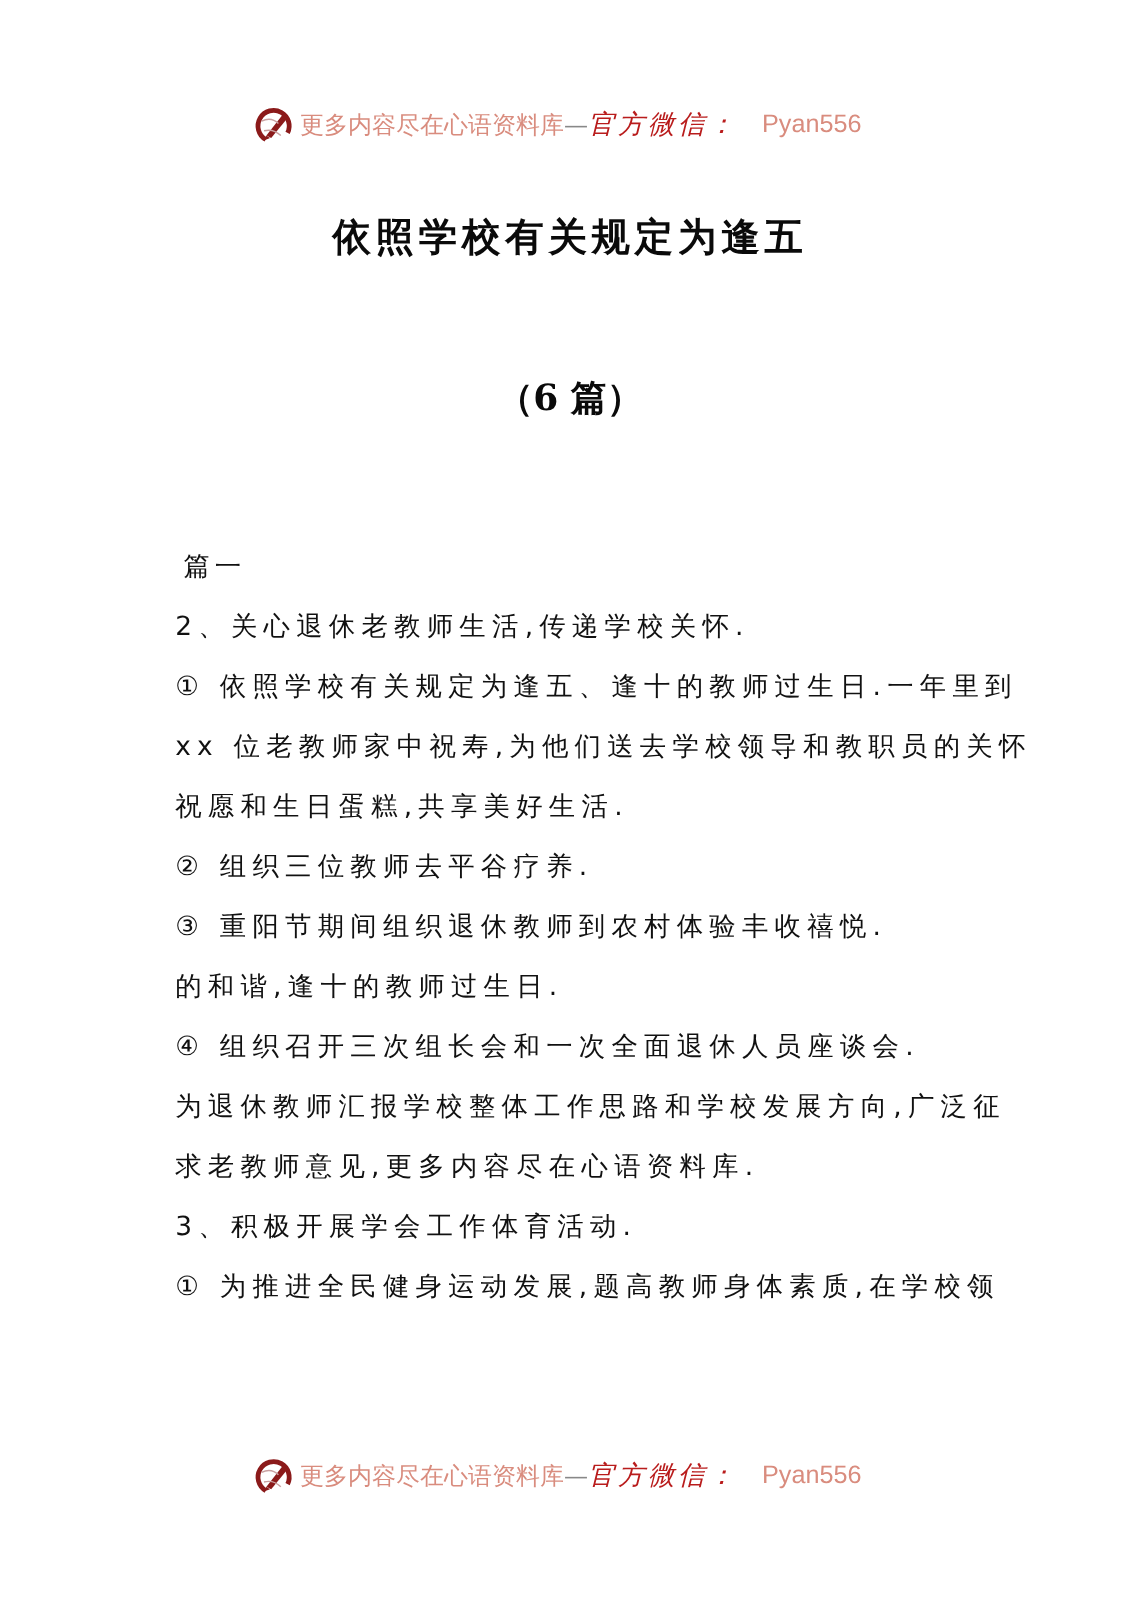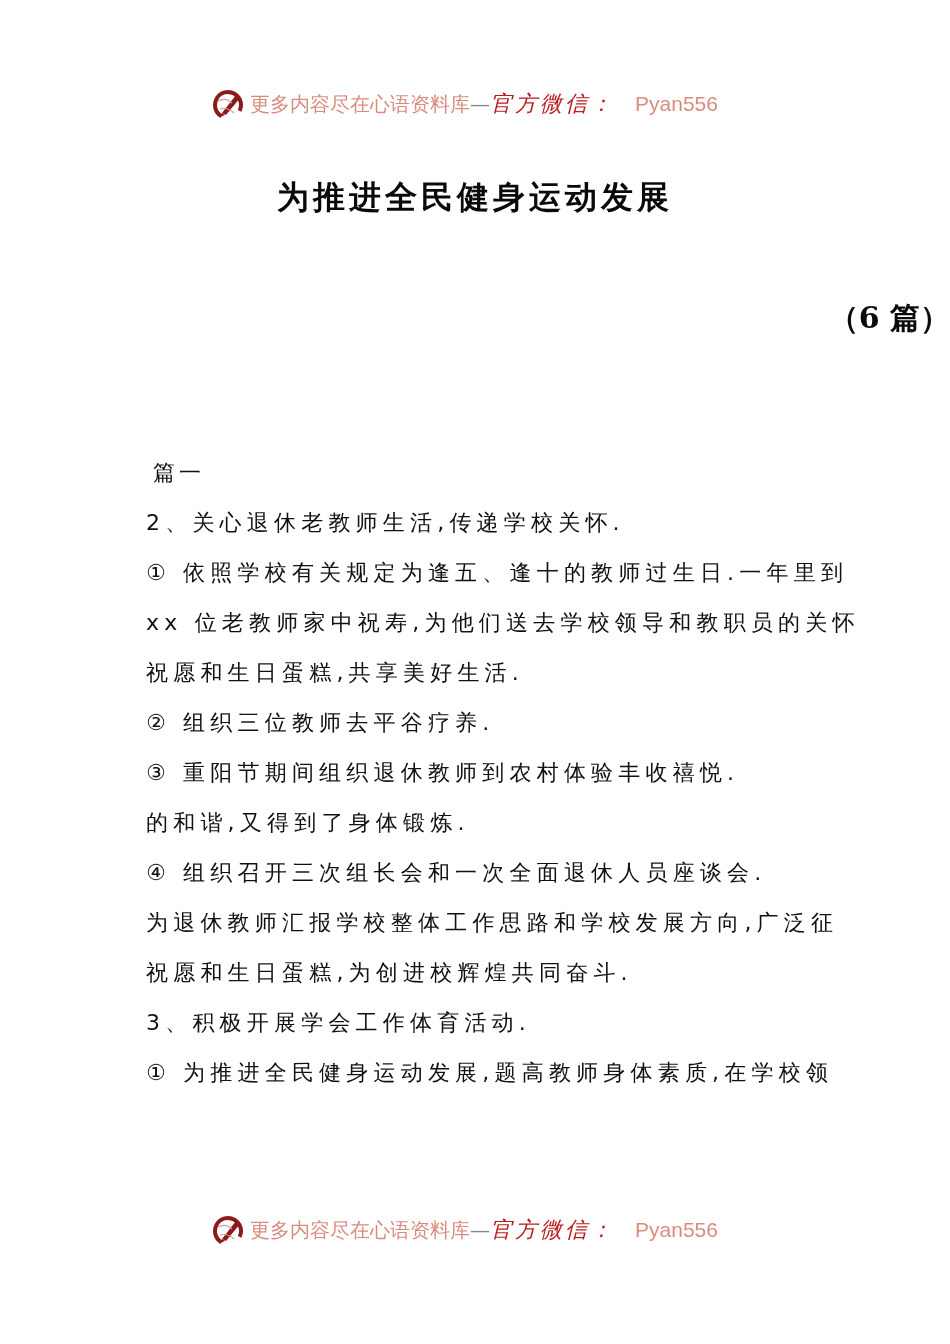--- a/index.html
+++ b/index.html
@@ -69,24 +69,24 @@
       width: 950px;
       text-align: center;
       font-family: "DejaVu Serif", serif;
       font-size: 32px;
       font-weight: bold;
       letter-spacing: 4px;
       color: #0a0a0a;
     }
     .subtitle {
       position: absolute;
-      top: 298px;
+      top: 312px;
       left: 0;
       width: 950px;
-      text-align: right;
+      text-align: center;
       font-family: "DejaVu Serif", serif;
       font-size: 30px;
       font-weight: bold;
       color: #0a0a0a;
     }
     .body-text {
       position: absolute;
       left: 146px;
       top: 448px;
       width: 670px;
@@ -118,35 +118,35 @@
         <path d="M8 22 Q16 20 22 26" fill="none" stroke="#c9a0a0" stroke-width="1.2"></path>
       </svg>
     </span>
     <span class="wm-site">更多内容尽在心语资料库</span>
     <span class="wm-dash">—</span>
     <span class="wm-wechat">官方微信：</span>
     <span class="wm-id">Pyan556</span>
   </div>
 </div>
 
-<div class="title">为推进全民健身运动发展</div>
+<div class="title">依照学校有关规定为逢五</div>
 <div class="subtitle">（6 篇）</div>
 
 <div class="body-text">
   <div class="para section">篇一</div>
   <div class="para">2、关心退休老教师生活,传递学校关怀.</div>
   <div class="para">① 依照学校有关规定为逢五、逢十的教师过生日.一年里到</div>
   <div class="para">xx 位老教师家中祝寿,为他们送去学校领导和教职员的关怀</div>
   <div class="para">祝愿和生日蛋糕,共享美好生活.</div>
   <div class="para">② 组织三位教师去平谷疗养.</div>
   <div class="para">③ 重阳节期间组织退休教师到农村体验丰收禧悦.</div>
-  <div class="para">的和谐,又得到了身体锻炼.</div>
+  <div class="para">的和谐,逢十的教师过生日.</div>
   <div class="para">④ 组织召开三次组长会和一次全面退休人员座谈会.</div>
   <div class="para">为退休教师汇报学校整体工作思路和学校发展方向,广泛征</div>
-  <div class="para">祝愿和生日蛋糕,为创进校辉煌共同奋斗.</div>
+  <div class="para">求老教师意见,更多内容尽在心语资料库.</div>
   <div class="para">3、积极开展学会工作体育活动.</div>
   <div class="para">① 为推进全民健身运动发展,题高教师身体素质,在学校领</div>
 </div>
 
 <div class="watermark bottom">
   <div class="wm-inner">
     <span class="wm-logo">
       <svg width="34" height="34" viewBox="0 0 34 34">
         <circle cx="16" cy="18" r="13" fill="none" stroke="#8b1a1a" stroke-width="4" stroke-dasharray="60 22" transform="rotate(120 16 18)"></circle>
         <path d="M10 26 L24 8 L28 11 L14 28 Z" fill="#8b1a1a"></path>

